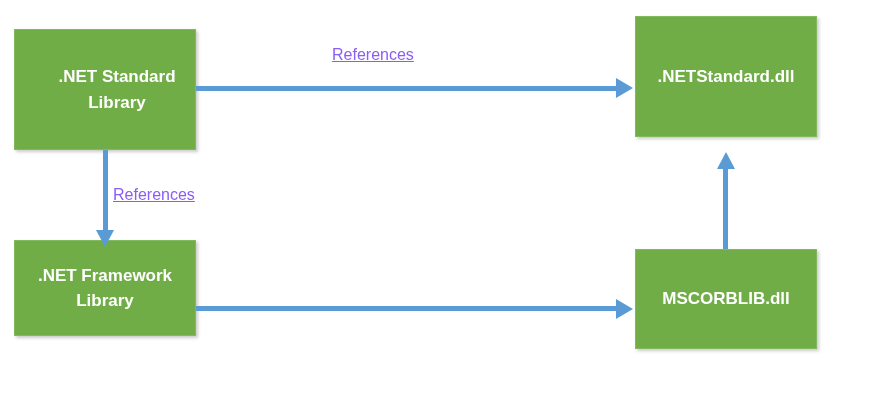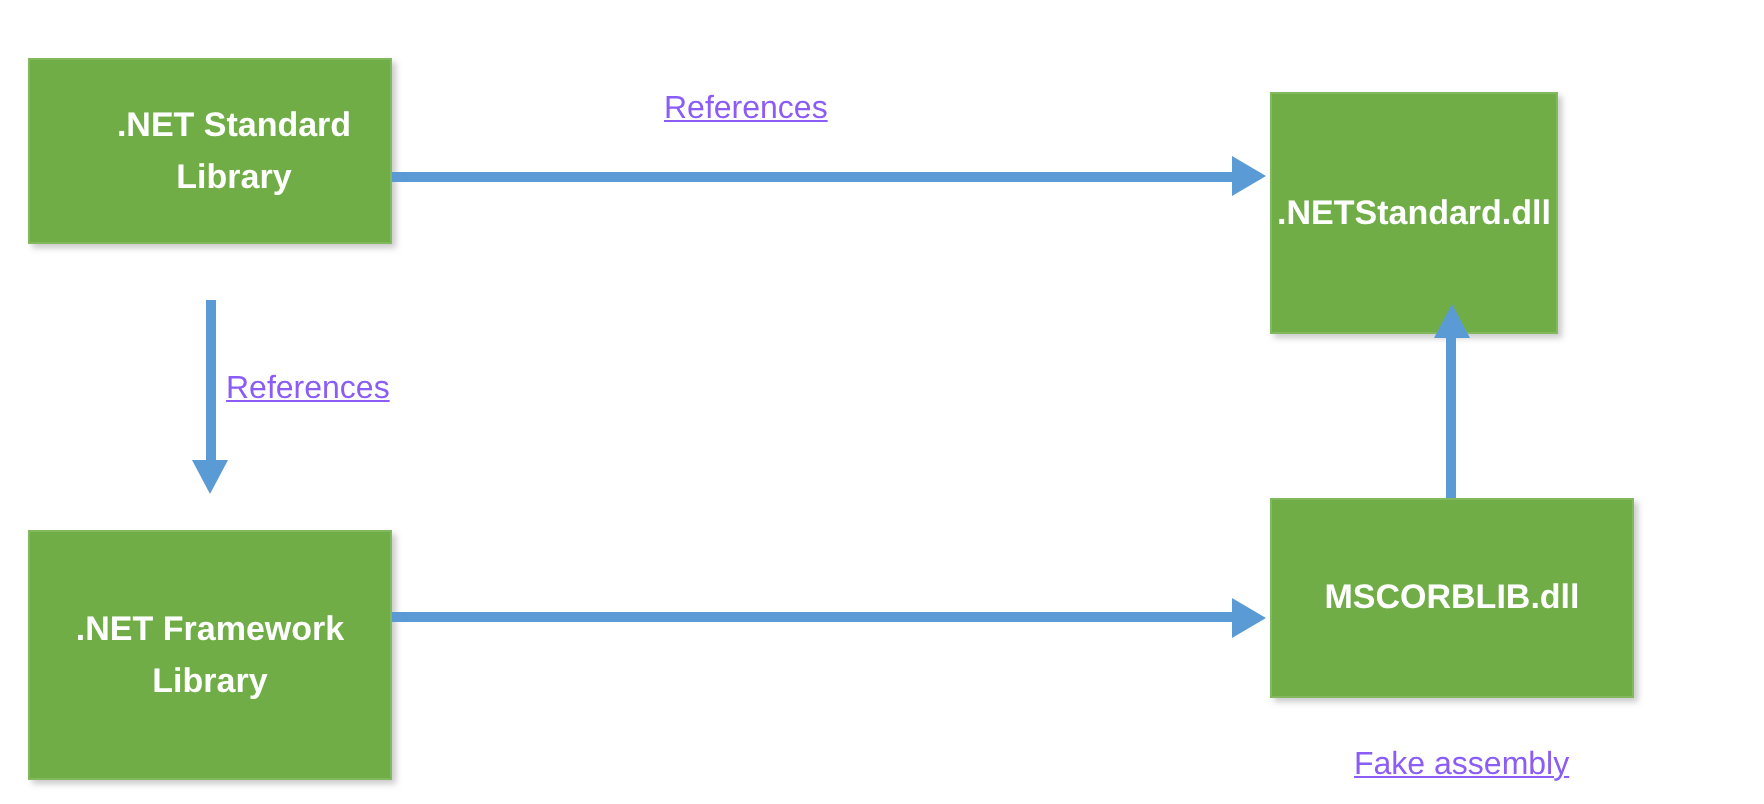--- a/index.html
+++ b/index.html
@@ -27,23 +27,23 @@
     text-align: center;
     color: #ffffff;
     font-weight: bold;
     font-size: 17px;
     line-height: 1.5;
   }
   .node .node-label {
     display: inline-block;
     max-width: 152px;
   }
-  .node-a { left: 14px;  top: 29px;  width: 182px; height: 93px; padding-left: 24px; }
-  .node-b { left: 635px; top: 46px;  width: 144px; height: 121px; }
-  .node-c { left: 14px;  top: 265px; width: 182px; height: 125px; }
+  .node-a { left: 14px;  top: 29px;  width: 182px; height: 121px; padding-left: 24px; }
+  .node-b { left: 635px; top: 16px;  width: 182px; height: 121px; }
+  .node-c { left: 14px;  top: 240px; width: 182px; height: 96px; }
   .node-d { left: 635px; top: 249px; width: 182px; height: 100px; }
 
   .edge-line {
     position: absolute;
     background: #5B9BD5;
   }
   .line-h { height: 5px; }
   .line-v { width: 5px; }
 
   .line-ab { left: 196px; top: 86px;  width: 420px; }
@@ -116,15 +116,14 @@
   <div class="edge-line line-v line-ac"></div>
   <div class="arrowhead head-down head-ac"></div>
   <div class="edge-label label-ac">References</div>
 
   <div class="edge-line line-h line-cd"></div>
   <div class="arrowhead head-right head-cd"></div>
 
   <div class="edge-line line-v line-db"></div>
   <div class="arrowhead head-up head-db"></div>
 
-  <div class="edge-label label-fake">Fake assembly</div>
 
 </div>
 
 </body></html>

